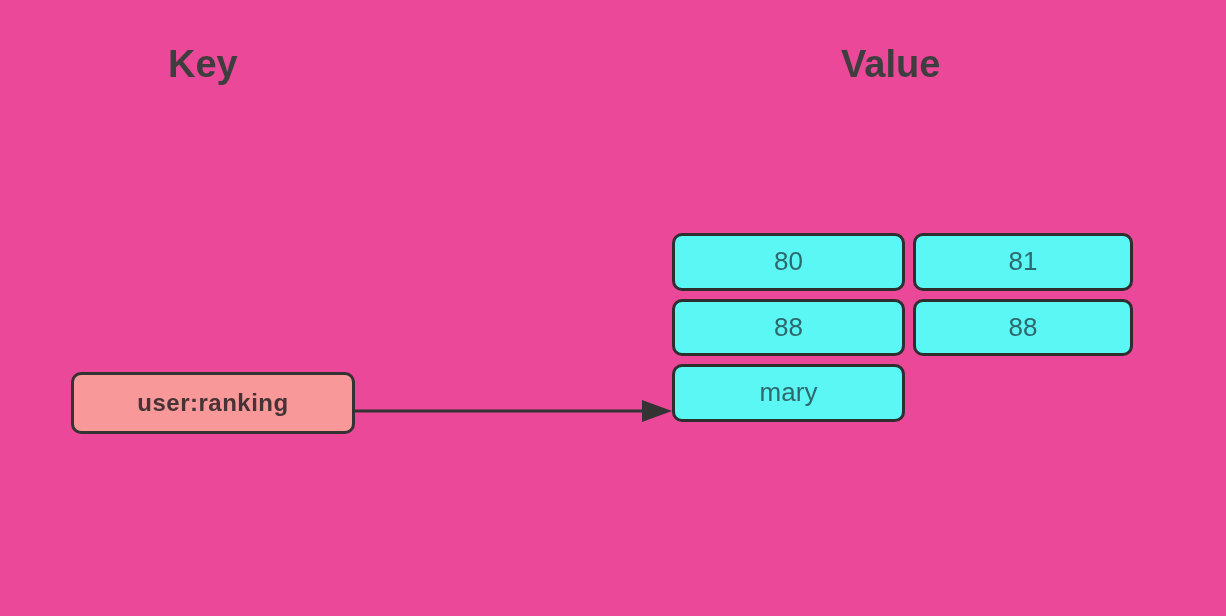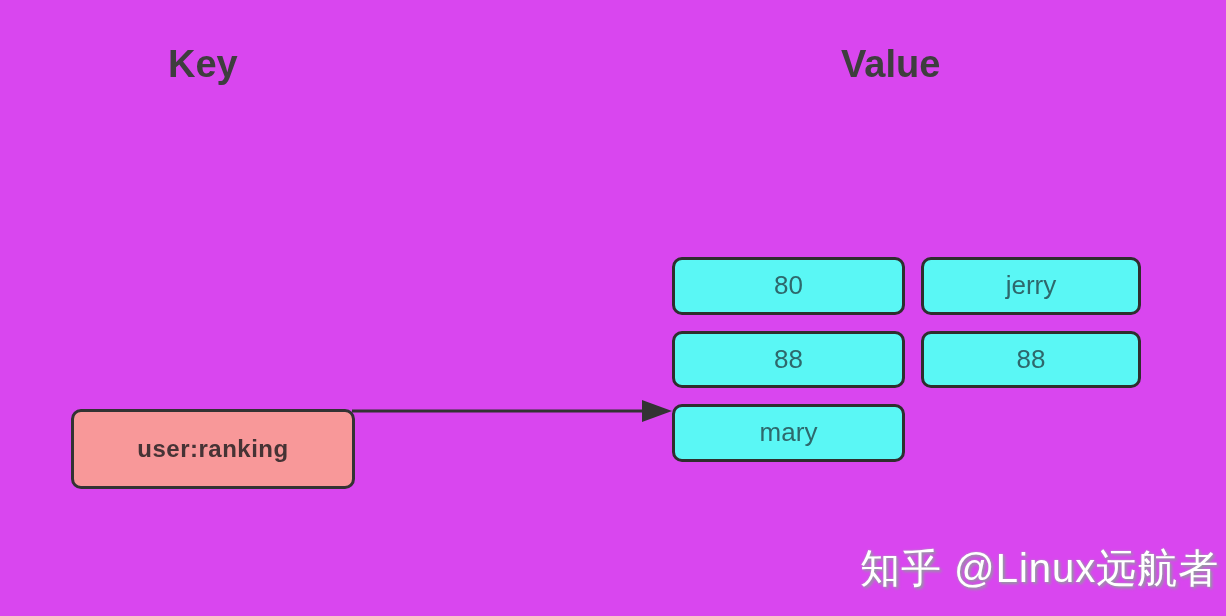--- a/index.html
+++ b/index.html
@@ -14,48 +14,47 @@
     --watermark-text: #ffffff;
   }
   * { margin: 0; padding: 0; box-sizing: border-box; }
   html, body { background: #ffffff; }
   body { font-family: "Liberation Sans", sans-serif; }
 
   .canvas {
     position: relative;
     width: 1226px;
     height: 616px;
-    background: #d946ef;
+    background: #ec4899;
     overflow: hidden;
   }
 
   .heading {
     position: absolute;
     font-size: 38px;
     font-weight: 700;
     color: var(--heading-text);
     line-height: 1;
     white-space: nowrap;
   }
   .heading-key   { left: 168px; top: 45px; }
   .heading-value { left: 841px; top: 45px; text-align: right; }
 
   .key-box {
     position: absolute;
     left: 71px;
     top: 372px;
     width: 284px;
-    height: 80px;
+    height: 62px;
     background: var(--key-fill);
     border: 3px solid var(--key-border);
     border-radius: 10px;
     display: flex;
     align-items: center;
     justify-content: center;
-    margin-top: 37px;
   }
   .key-box span {
     font-size: 24px;
     font-weight: 700;
     color: var(--key-text);
     letter-spacing: 0.5px;
   }
 
   .arrow-svg {
     position: absolute;
@@ -66,22 +65,21 @@
     overflow: visible;
   }
 
   .value-table {
     position: absolute;
     left: 672px;
     top: 233px;
     display: grid;
     grid-template-columns: 233px 220px;
     grid-auto-rows: 57.5px;
-    gap: 16px;
-    margin-top: 24px;
+    gap: 8px;
   }
   .cell {
     background: var(--cell-fill);
     border: 3px solid var(--cell-border);
     border-radius: 10px;
     display: flex;
     align-items: center;
     justify-content: center;
     font-size: 26px;
     color: var(--cell-text);
@@ -113,21 +111,20 @@
     <span>user:ranking</span>
   </div>
 
   <svg class="arrow-svg" viewBox="0 0 324 30">
     <line x1="0" y1="15" x2="294" y2="15" stroke="var(--arrow)" stroke-width="3"></line>
     <polygon points="290,4 320,15 290,26" fill="var(--arrow)"></polygon>
   </svg>
 
   <div class="value-table" id="value-table">
       <div class="cell">80</div>
-      <div class="cell">jerry</div>
+      <div class="cell">81</div>
       <div class="cell">88</div>
       <div class="cell">88</div>
       <div class="cell">mary</div>
     </div>
 
-  <div class="watermark">知乎 @Linux远航者</div>
 
 </div>
 
 </body></html>

